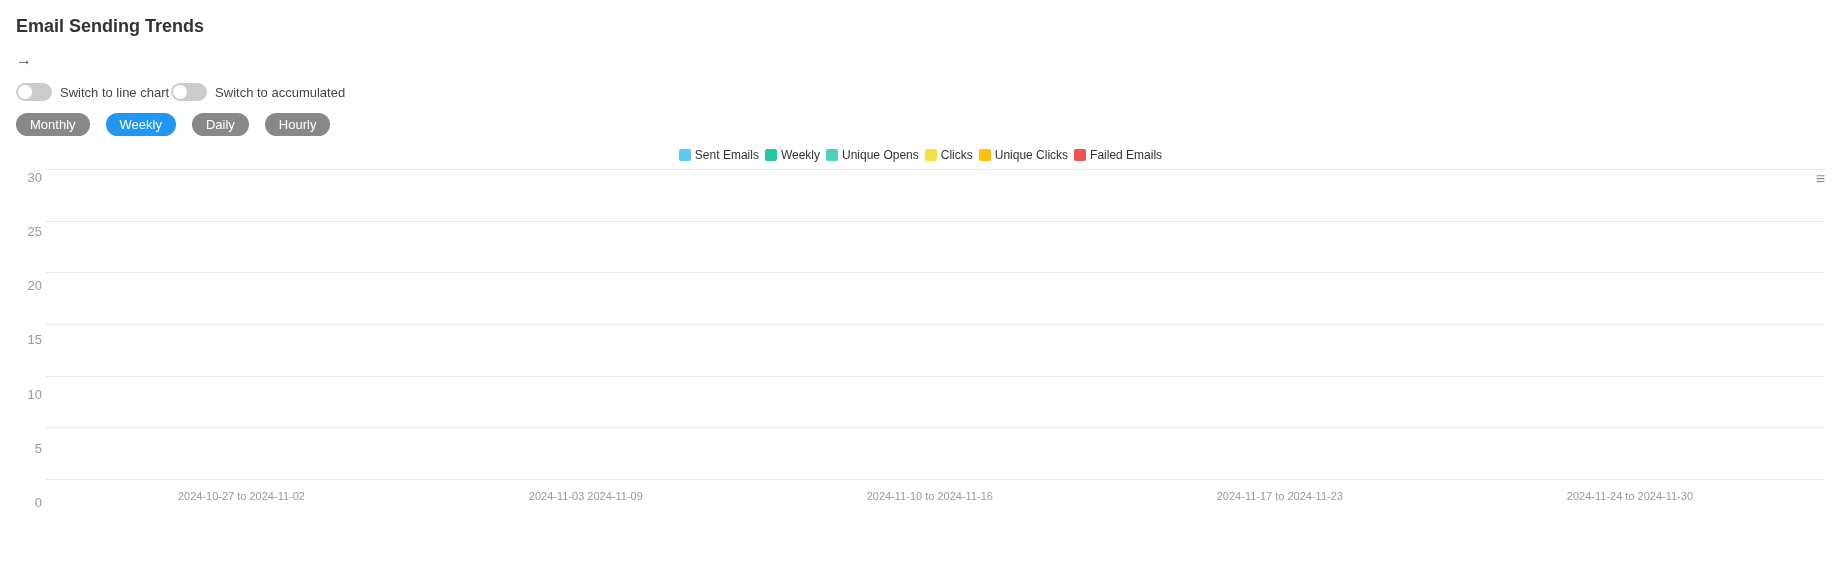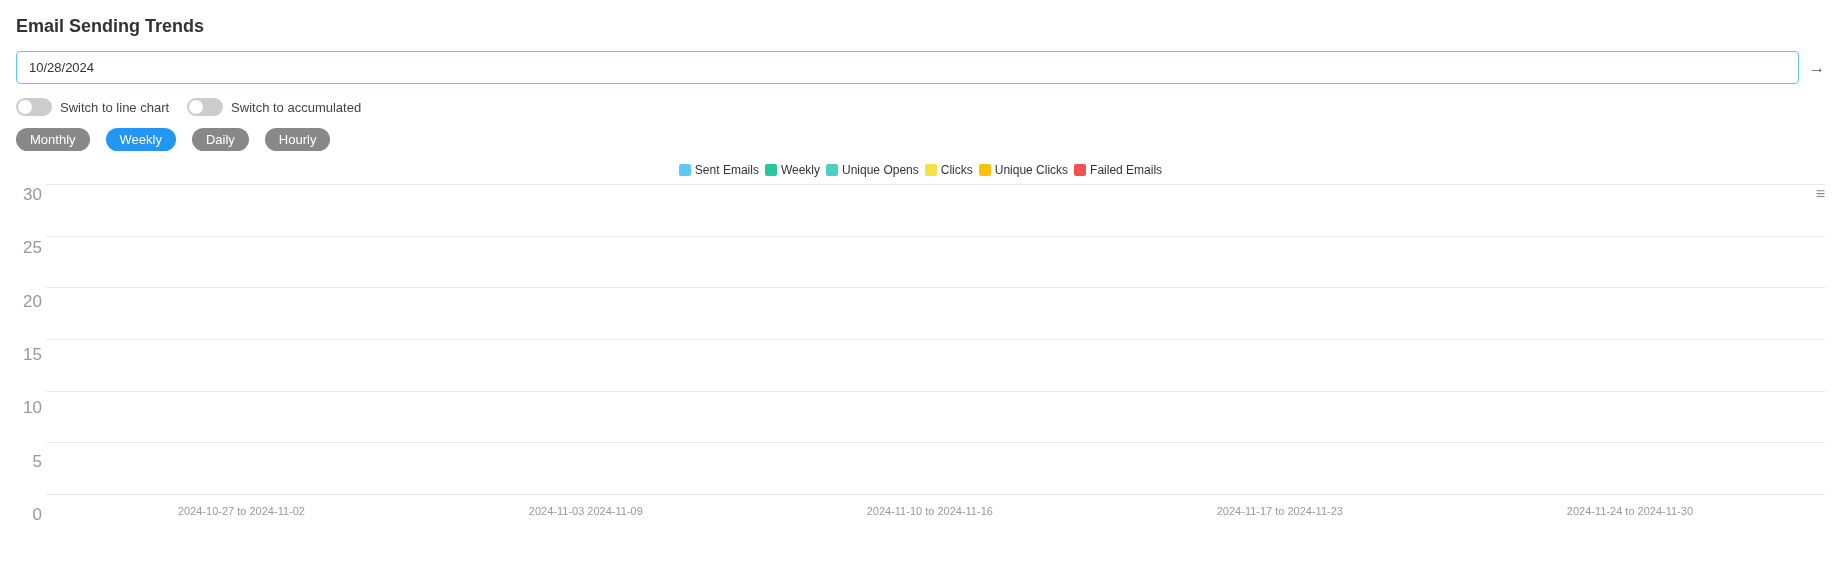--- a/index.html
+++ b/index.html
@@ -12,21 +12,21 @@
       flex: 1;
       border: 1.5px solid #5bc8f5;
       border-radius: 4px;
       padding: 8px 12px;
       font-size: 13px;
       color: #333;
       outline: none;
     }
     .arrow { font-size: 16px; color: #555; }
 
-    .toggle-row { display: flex; align-items: center; gap: 18px; margin-bottom: 12px; }
+    .toggle-row { display: flex; align-items: center; gap: 2px; margin-bottom: 12px; }
     .toggle-group { display: flex; align-items: center; gap: 8px; }
     .toggle {
       width: 36px; height: 18px; border-radius: 9px; background: #ccc; position: relative; cursor: pointer;
     }
     .toggle.off { background: #ccc; }
     .toggle::after {
       content: '';
       width: 14px; height: 14px; border-radius: 50%; background: #fff;
       position: absolute; top: 2px; left: 2px; transition: left 0.2s;
     }
@@ -43,21 +43,21 @@
 
     .legend { display: flex; justify-content: center; gap: 6px; margin-bottom: 8px; font-size: 12px; align-items: center; }
     .legend-item { display: flex; align-items: center; gap: 4px; }
     .legend-dot { width: 12px; height: 12px; border-radius: 2px; display: inline-block; }
 
     .menu-icon { position: absolute; top: 0; right: 0; cursor: pointer; color: #888; font-size: 16px; }
 
     .chart-area { position: relative; width: 100%; height: 340px; }
 
     .y-axis { position: absolute; left: 0; top: 0; height: 100%; width: 30px; display: flex; flex-direction: column-reverse; justify-content: space-between; }
-    .y-label { font-size: 17px; color: #999; text-align: right; padding-right: 4px; }
+    .y-label { font-size: 13px; color: #999; text-align: right; padding-right: 4px; }
 
     .grid-lines { position: absolute; left: 30px; right: 0; top: 0; bottom: 30px; }
     .grid-line { position: absolute; left: 0; right: 0; border-top: 1px solid #e8e8e8; }
 
     .bars-area { position: absolute; left: 30px; right: 0; top: 0; bottom: 30px; display: flex; align-items: flex-end; justify-content: space-around; padding: 0 20px; }
 
     .group { display: flex; align-items: flex-end; gap: 2px; position: relative; }
 
     .bar {
       display: flex; align-items: flex-end; justify-content: center;
@@ -68,21 +68,20 @@
 
     .x-labels { position: absolute; left: 30px; right: 0; bottom: 0; height: 28px; display: flex; justify-content: space-around; align-items: center; padding: 0 20px; }
     .x-label { font-size: 11px; color: #999; text-align: center; }
   </style>
 </head>
 <body>
 
 <div class="title">Email Sending Trends</div>
 
 <div class="date-row">
-  <input type="text" class="date-input" value="10/28/2024" style="">
   <span class="arrow">→</span>
 </div>
 
 <div class="toggle-row">
   <div class="toggle-group">
     <div class="toggle off"></div>
     <span class="toggle-label">Switch to line chart</span>
   </div>
   <div class="toggle-group">
     <div class="toggle off"></div>

